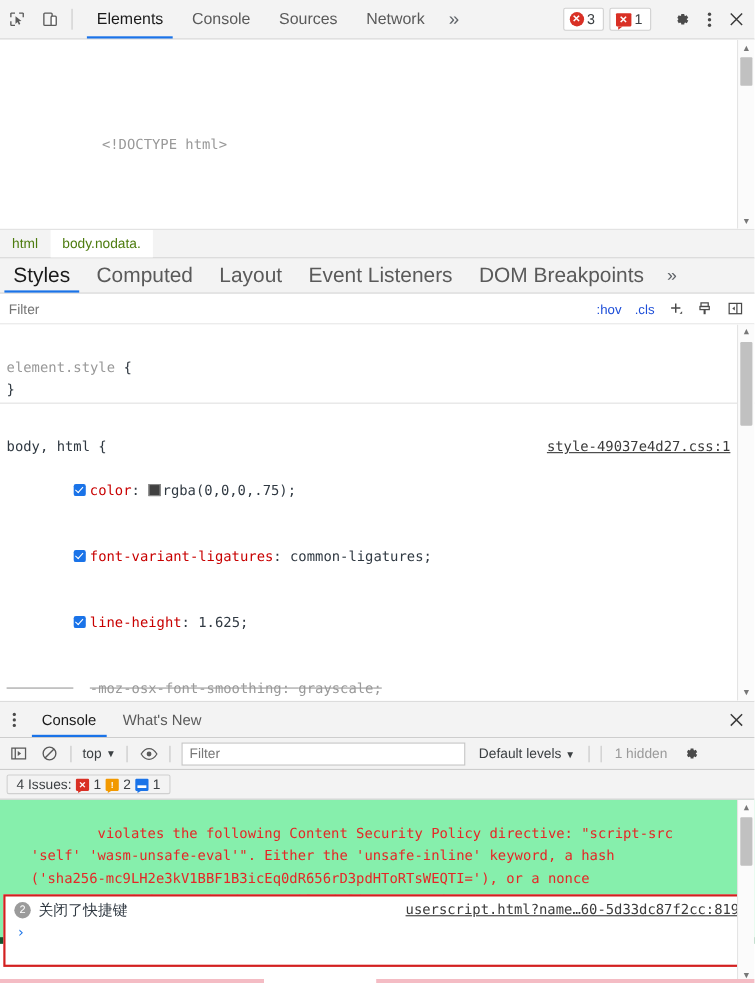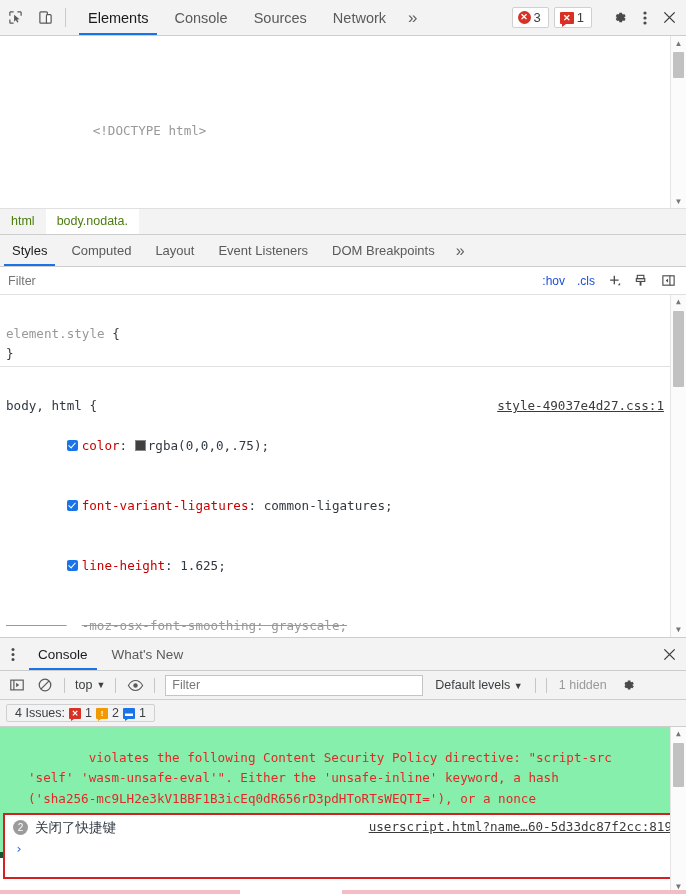--- a/index.html
+++ b/index.html
@@ -192,21 +192,21 @@
     min-height: 31px;
     display: flex;
     align-items: stretch;
     background: #f3f3f3;
     border-bottom: 1px solid #cdcdcd;
   }
   .stab {
     padding: 0 12px;
     display: flex;
     align-items: center;
-    font-size: 13px;
+    font-size: 19px;
     color: #5a5a5a;
     position: relative;
     white-space: nowrap;
   }
   .stab.active { color: #1a1a1a; }
   .stab.active::after {
     content: "";
     position: absolute;
     left: 4px; right: 4px; bottom: 0;
     height: 2px;

